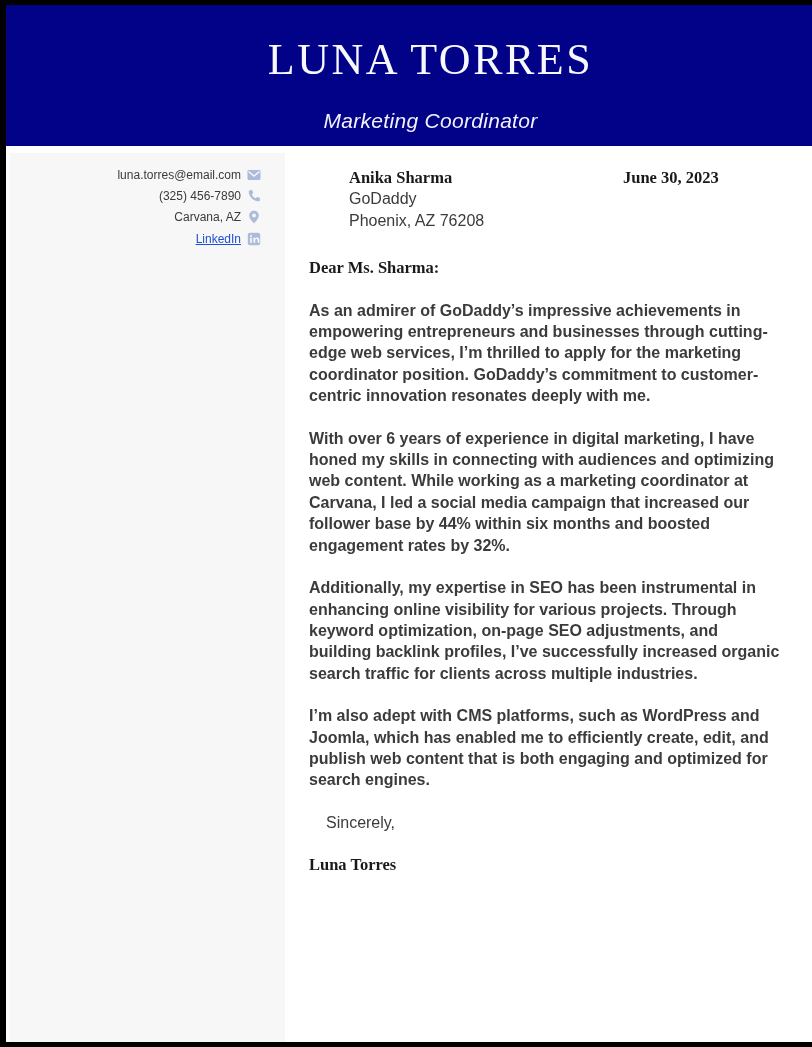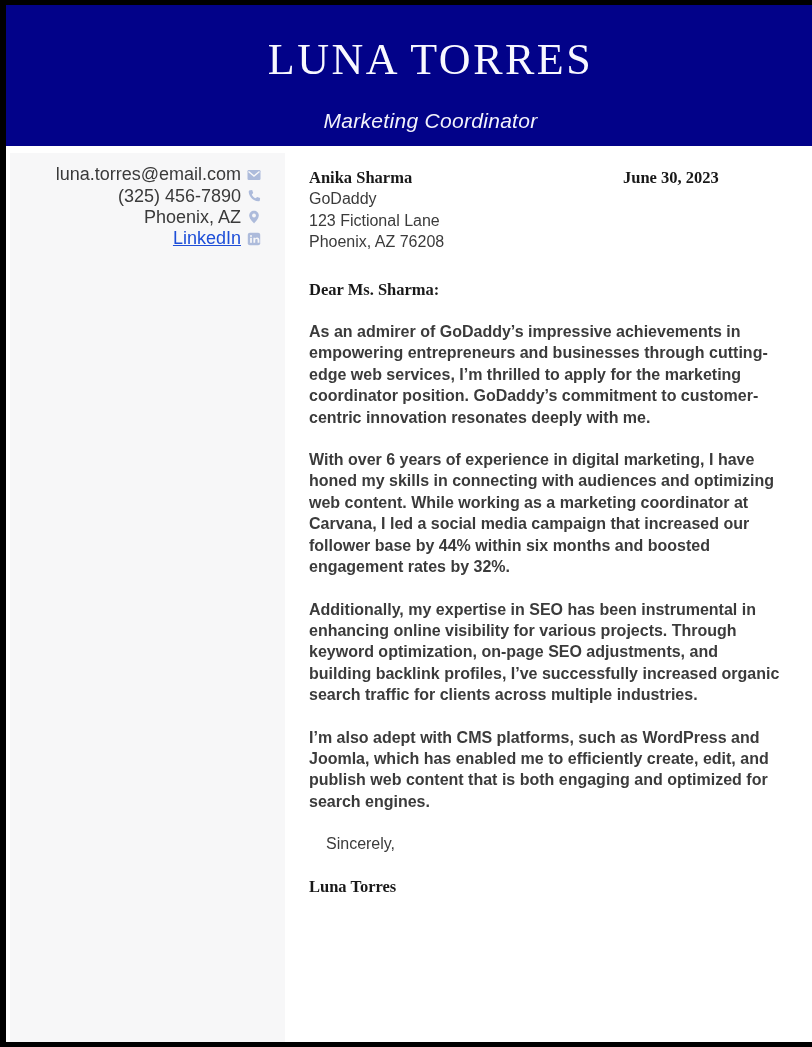--- a/index.html
+++ b/index.html
@@ -56,21 +56,21 @@
     background: #f7f7f8;
     box-sizing: border-box;
     padding: 11px 24px 0 0;
   }
   .contact-row {
     display: flex;
     justify-content: flex-end;
     align-items: center;
     gap: 6px;
     height: 21.4px;
-    font-size: 18px;
+    font-size: 12px;
     color: #3a3a3a;
     white-space: nowrap;
   }
   .contact-row a {
     color: #1d4ed8;
     text-decoration: underline;
     cursor: pointer;
   }
   .cicon {
     width: 14px;
@@ -96,21 +96,21 @@
     font-size: 16.5px;
     color: #191919;
   }
   .recipient-row { position: relative; }
   .date {
     position: absolute;
     left: 314px;
     top: 0;
     white-space: nowrap;
   }
-  .addr div { line-height: 21.4px; }
+  .addr div { line-height: 21.4px; margin-left: 40px; }
   .salutation {
     margin: 26px 0 0 0;
   }
   .main p.para {
     margin: 21px 0 0 0;
     font-weight: bold;
   }
   .closing { margin: 21px 0 0 17px; }
   .signature { margin: 21px 0 0 0; }
 </style>
@@ -139,21 +139,21 @@
     <div class="contact-row">
       <span>(325) 456-7890</span>
       <span class="cicon">
         <svg viewBox="0 0 14 14" width="14" height="14">
           <path class="fillc" d="M3.2,1.2 L5.2,1.0 L6.2,4.0 L4.8,5.4 C5.5,7.2 6.9,8.6 8.7,9.3 L10.1,7.9 L13.1,8.9 L12.9,11.0 C12.9,11.8 12.2,12.4 11.4,12.3 C5.9,11.7 2.0,7.6 1.7,2.7 C1.7,1.9 2.4,1.2 3.2,1.2 Z"></path>
         </svg>
       </span>
     </div>
 
     <div class="contact-row">
-      <span>Phoenix, AZ</span>
+      <span>Carvana, AZ</span>
       <span class="cicon">
         <svg viewBox="0 0 14 14" width="14" height="14">
           <path class="fillc" d="M7,0.8 C4.3,0.8 2.2,2.9 2.2,5.6 C2.2,9.2 7,13.4 7,13.4 S11.8,9.2 11.8,5.6 C11.8,2.9 9.7,0.8 7,0.8 Z"></path>
           <circle cx="7" cy="5.5" r="1.9" fill="#f7f7f8"></circle>
         </svg>
       </span>
     </div>
 
     <div class="contact-row">
       <a>LinkedIn</a>
@@ -168,21 +168,20 @@
     </div>
 
   </div>
 
   <div class="main">
 
     <div class="recipient-row">
       <div class="addr">
         <div class="bold-serif">Anika Sharma</div>
         <div>GoDaddy</div>
-        <div>123 Fictional Lane</div>
         <div>Phoenix, AZ 76208</div>
       </div>
       <div class="date bold-serif">June 30, 2023</div>
     </div>
 
     <p class="salutation bold-serif">Dear Ms. Sharma:</p>
 
     <p class="para">As an admirer of GoDaddy’s impressive achievements in empowering entrepreneurs and businesses through cutting-edge web services, I’m thrilled to apply for the marketing coordinator position. GoDaddy’s commitment to customer-centric innovation resonates deeply with me.</p>
     <p class="para">With over 6 years of experience in digital marketing, I have honed my skills in connecting with audiences and optimizing web content. While working as a marketing coordinator at Carvana, I led a social media campaign that increased our follower base by 44% within six months and boosted engagement rates by 32%.</p>
     <p class="para">Additionally, my expertise in SEO has been instrumental in enhancing online visibility for various projects. Through keyword optimization, on-page SEO adjustments, and building backlink profiles, I’ve successfully increased organic search traffic for clients across multiple industries.</p>

